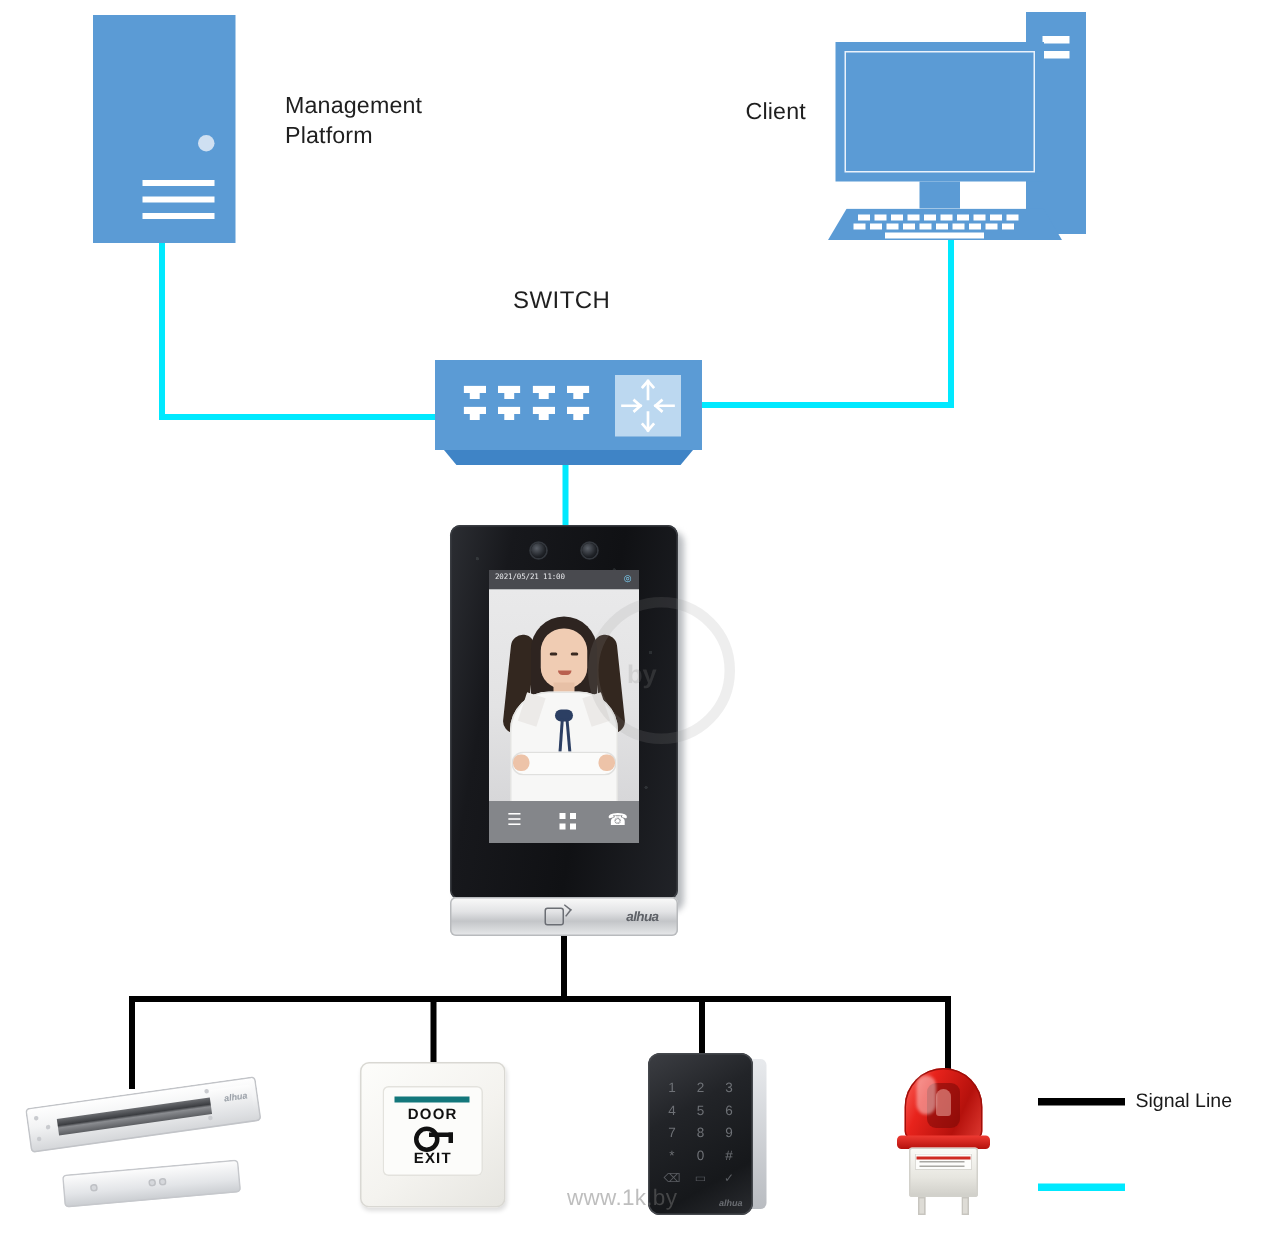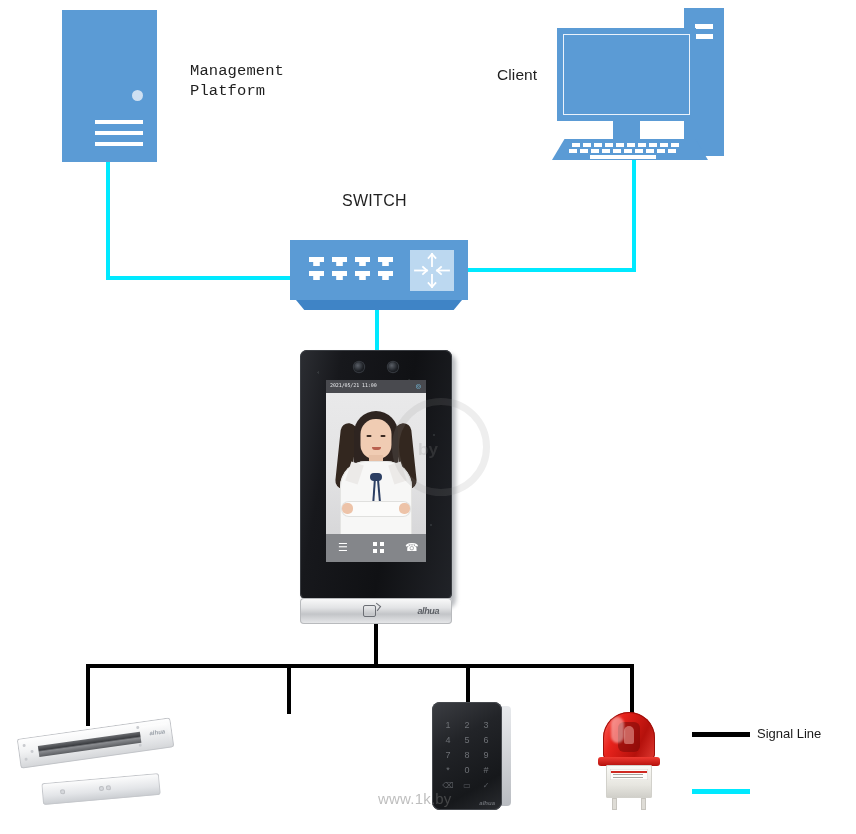--- a/index.html
+++ b/index.html
@@ -273,21 +273,21 @@
   <div class="abs wire-sig" style="left:287px;top:664px;width:4px;height:50px;"></div>
   <div class="abs wire-sig" style="left:466px;top:664px;width:4px;height:42px;"></div>
   <div class="abs wire-sig" style="left:630px;top:664px;width:4px;height:52px;"></div>
 
   <div class="abs server-body">
     <div class="abs server-dot"></div>
     <div class="abs server-bar" style="top:110px;"></div>
     <div class="abs server-bar" style="top:121px;"></div>
     <div class="abs server-bar" style="top:132px;"></div>
   </div>
-  <div class="abs label" style="left:190px;top:61px;width:140px;font-family:Liberation Mono, monospace;">Management
+  <div class="abs label" style="left:190px;top:61px;width:140px;">Management
 Platform</div>
 
   <div class="abs tower">
     <div class="abs tower-led" style="top:16px;"></div>
     <div class="abs tower-led" style="top:26px;"></div>
   </div>
   <div class="abs monitor-outer">
     <div class="abs monitor-inner"></div>
   </div>
   <div class="abs monitor-neck"></div>
@@ -403,20 +403,32 @@
     <div class="screwhole" style="left:12px;top:13px;"></div>
     <div class="screwhole" style="right:32px;top:4px;"></div>
     <div class="screwhole" style="right:32px;top:22px;"></div>
   </div>
   <div class="abs maglock-plate">
     <div class="plate-hole" style="left:18px;"></div>
     <div class="plate-hole" style="left:57px;"></div>
     <div class="plate-hole" style="left:64px;"></div>
   </div>
 
+  <div class="abs exit-plate">
+    <div class="exit-inner">
+      <div class="exit-teal"></div>
+      <div class="exit-t1">DOOR</div>
+      <div class="exit-key">
+        <div class="key-ring"></div>
+        <div class="key-shaft"></div>
+        <div class="key-t1"></div>
+      </div>
+      <div class="exit-t2">EXIT</div>
+    </div>
+  </div>
 
   <div class="abs reader-side"></div>
   <div class="abs reader-body">
     <div class="kp" style="left:9px;top:18px;">1</div>
     <div class="kp" style="left:28px;top:18px;">2</div>
     <div class="kp" style="left:47px;top:18px;">3</div>
     <div class="kp" style="left:9px;top:33px;">4</div>
     <div class="kp" style="left:28px;top:33px;">5</div>
     <div class="kp" style="left:47px;top:33px;">6</div>
     <div class="kp" style="left:9px;top:48px;">7</div>

